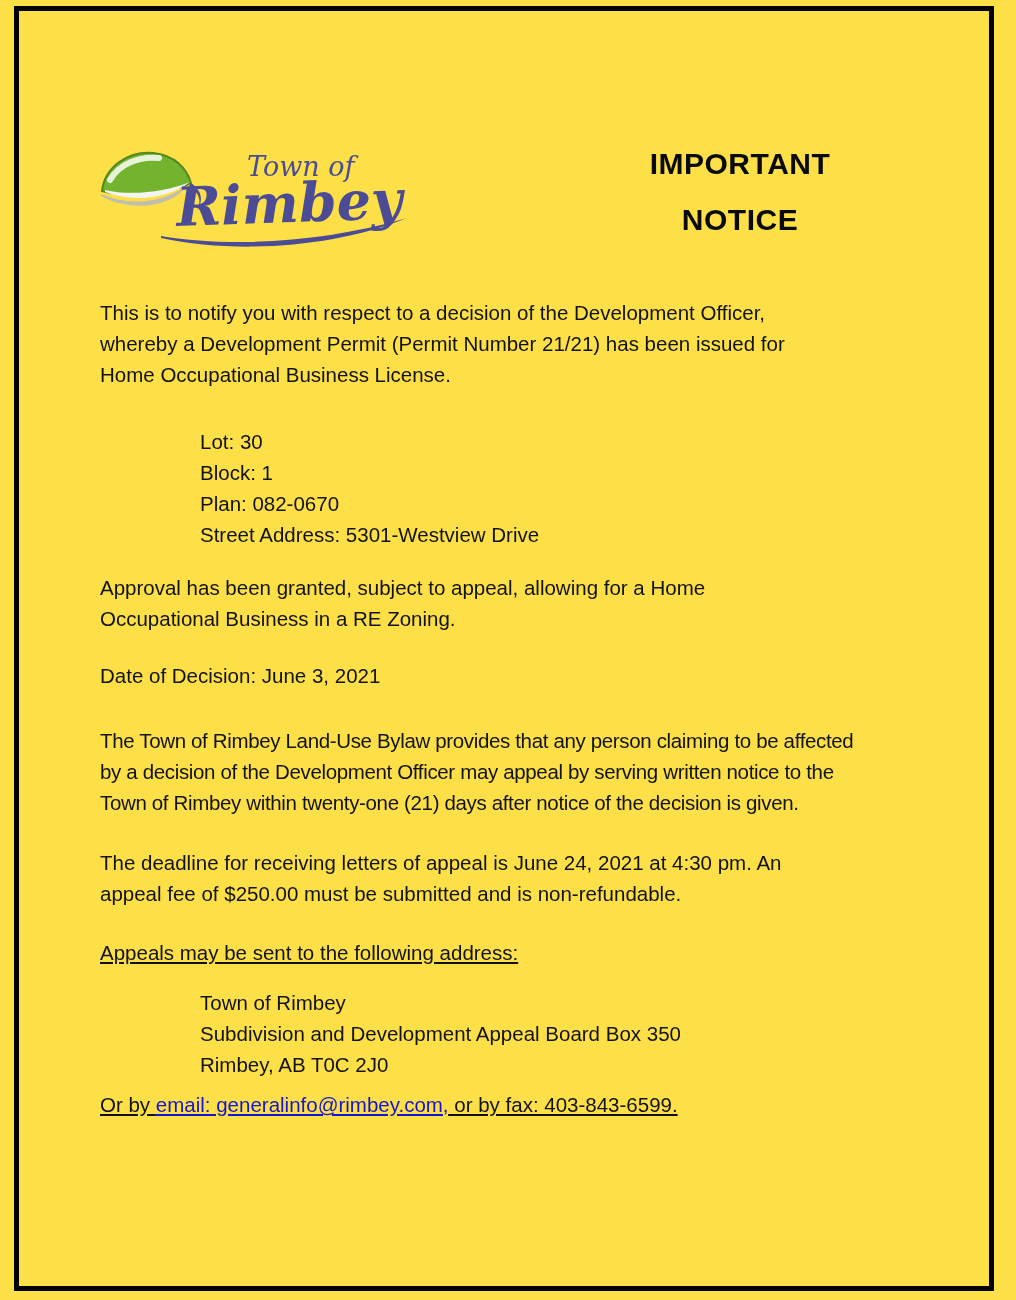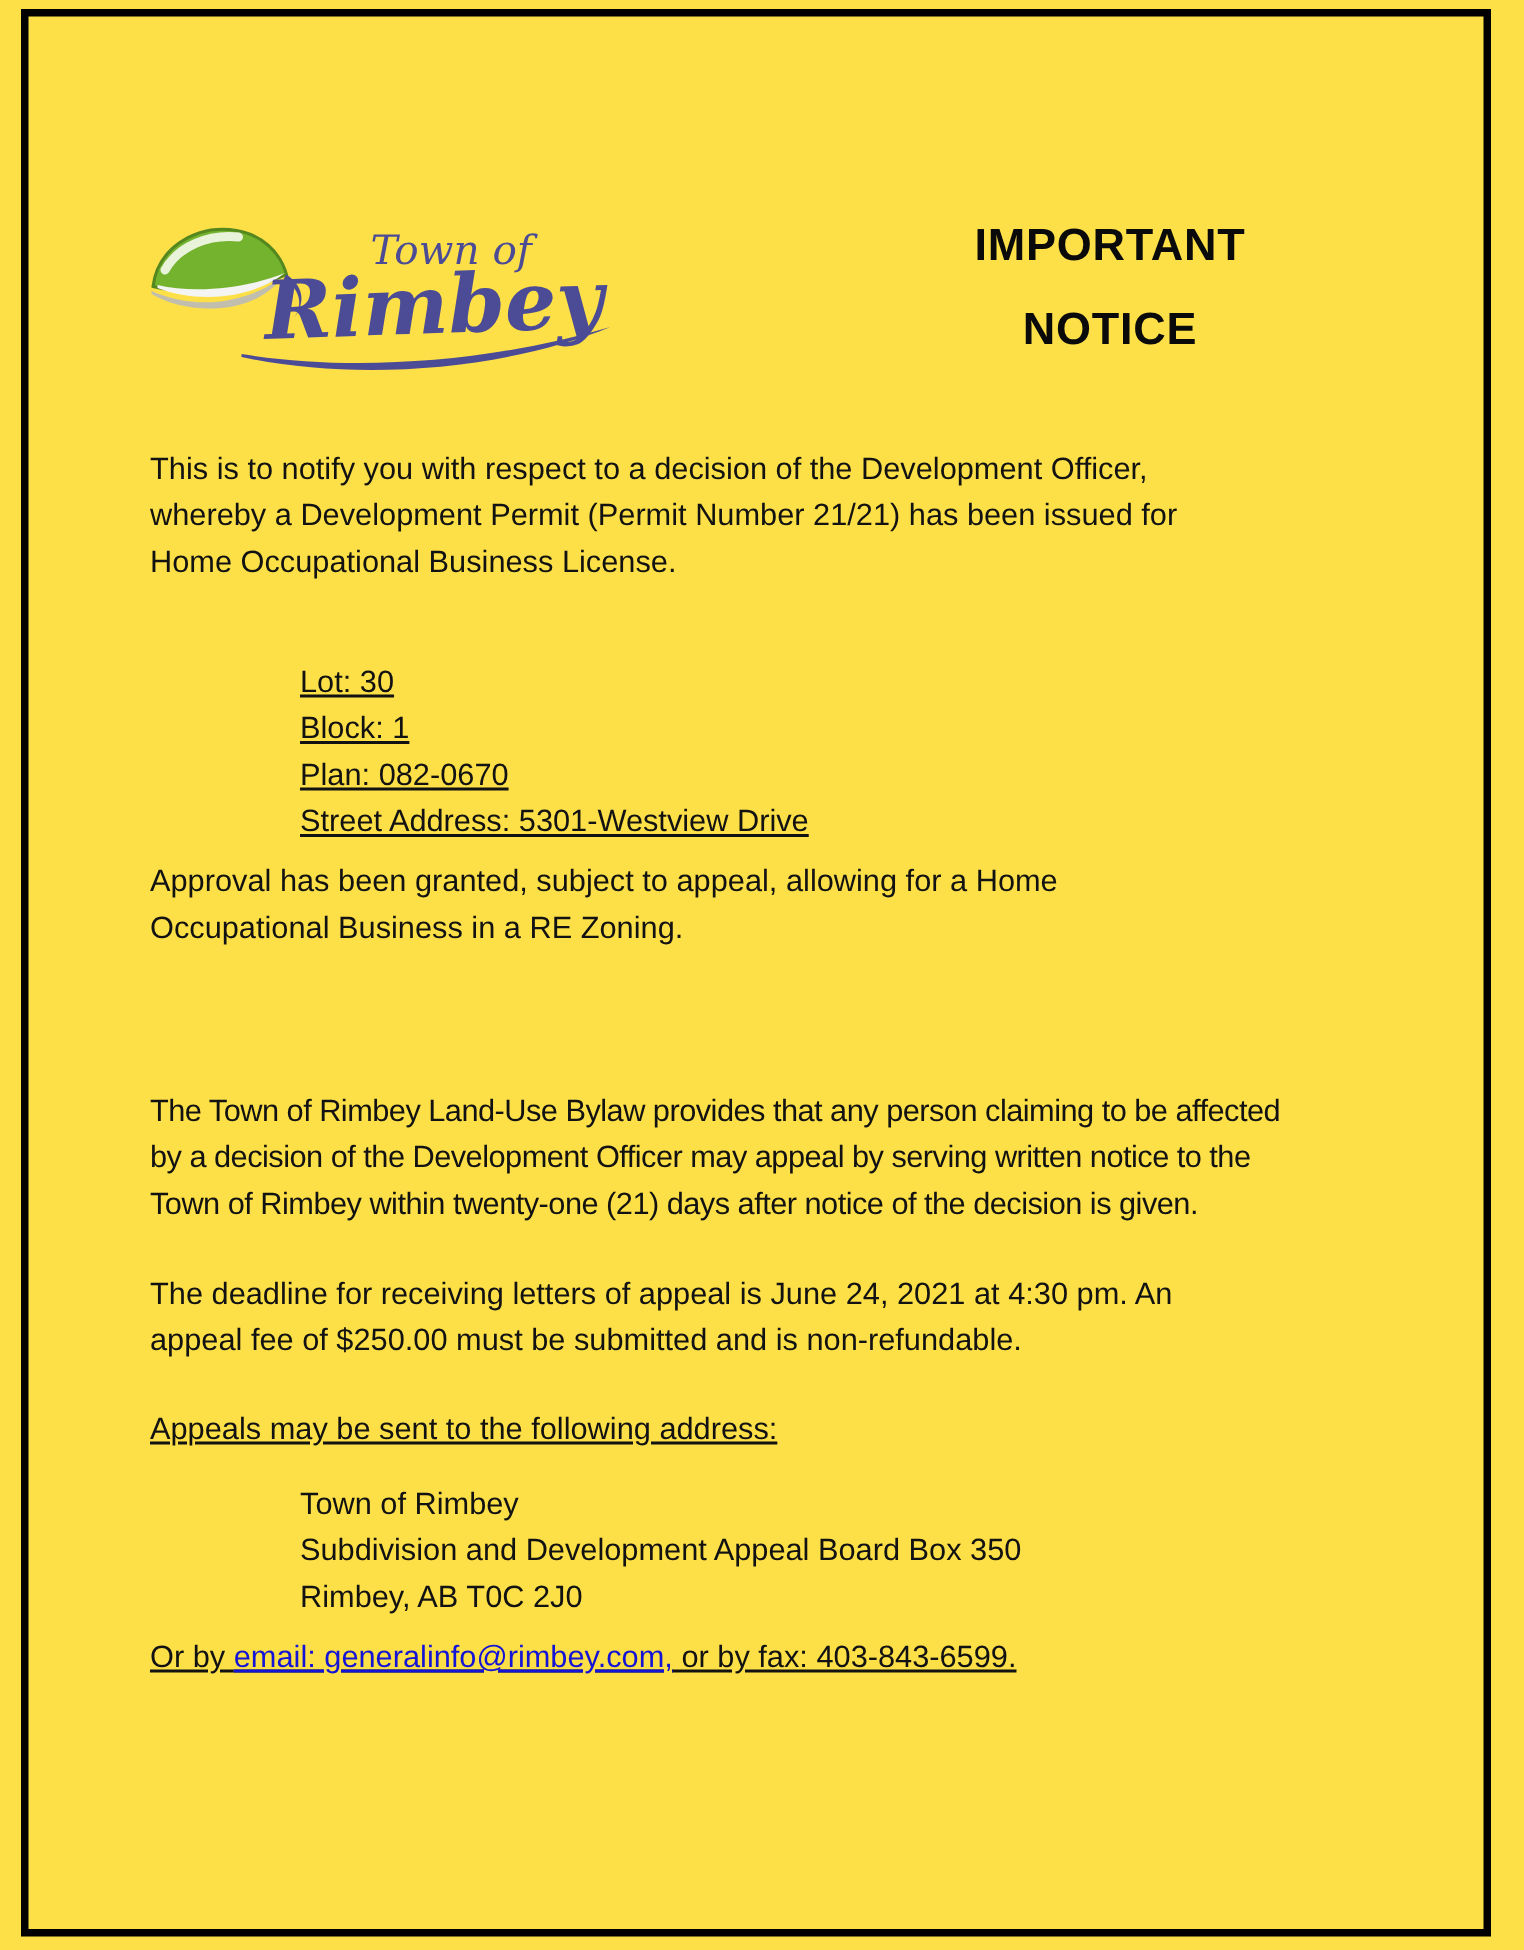--- a/index.html
+++ b/index.html
@@ -31,21 +31,21 @@
   }
   .para{
     position:absolute;left:100px;
     font-size:20.5px;line-height:31px;
     white-space:pre;
     color:#121212;
   }
   .indent{left:200px;}
   .condensed{letter-spacing:-0.35px;}
   .p-intro{top:297px;}
-  .p-details{top:439px;text-decoration:underline;}
+  .p-details{top:426px;}
   .p-approval{top:572px;}
   .p-decision{top:660px;}
   .p-bylaw{top:725px;}
   .p-deadline{top:847px;}
   .p-appeals-intro{top:937px;text-decoration:underline;}
   .p-appeals-addr{top:987px;}
   .p-contact{top:1089px;text-decoration:underline;}
   .email-link{
     color:#1414d6;
     text-decoration:underline;
@@ -87,20 +87,21 @@
 Home Occupational Business License.</div>
 
   <div class="para indent p-details">Lot: 30
 Block: 1
 Plan: 082-0670
 Street Address: 5301-Westview Drive</div>
 
   <div class="para p-approval">Approval has been granted, subject to appeal, allowing for a Home
 Occupational Business in a RE Zoning.</div>
 
+  <div class="para p-decision">Date of Decision: June 3, 2021</div>
 
   <div class="para condensed p-bylaw">The Town of Rimbey Land-Use Bylaw provides that any person claiming to be affected
 by a decision of the Development Officer may appeal by serving written notice to the
 Town of Rimbey within twenty-one (21) days after notice of the decision is given.</div>
 
   <div class="para p-deadline">The deadline for receiving letters of appeal is June 24, 2021 at 4:30 pm. An
 appeal fee of $250.00 must be submitted and is non-refundable.</div>
 
   <div class="para p-appeals-intro">Appeals may be sent to the following address:</div>
 

